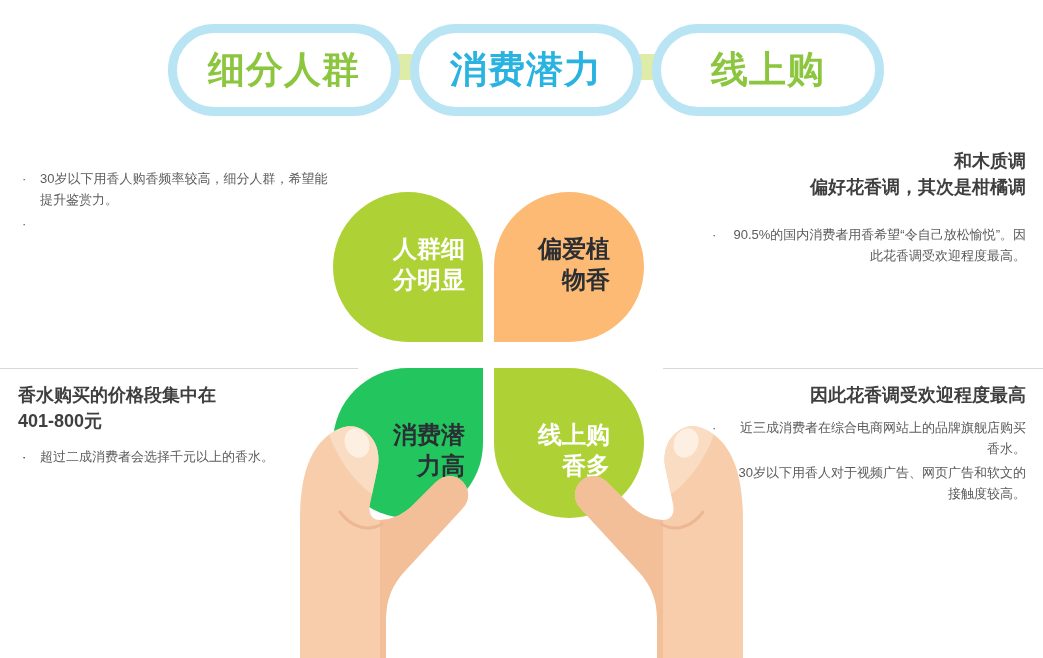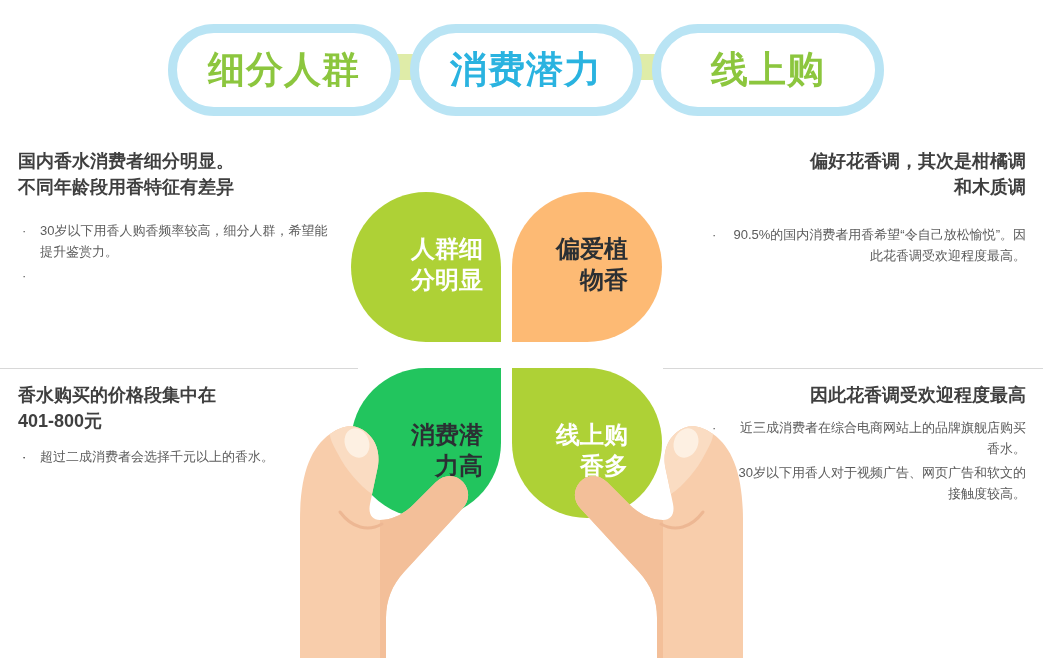--- a/index.html
+++ b/index.html
@@ -49,21 +49,21 @@
     font-size:13px;color:#5b5b5b;line-height:21px;
     margin-top:3px;
   }
   .q-left .q-list li{padding-left:22px;}
   .q-left .q-list li .bul{position:absolute;left:4px;top:0;}
   .q-right{text-align:right;}
   .q-right .q-list li{padding-right:0;padding-left:22px;}
   .q-right .q-list li .bul{position:absolute;left:4px;top:0;}
 
   
-  #pinwheel{position:absolute;left:351px;top:192px;width:316px;height:352px;}
+  #pinwheel{position:absolute;left:333px;top:192px;width:316px;height:352px;}
   .petal{
     position:absolute;width:150px;height:150px;
     display:flex;align-items:center;justify-content:flex-end;
     box-sizing:border-box;
   }
   .petal span{
     color:#ffffff;font-size:24px;font-weight:bold;line-height:31px;
     text-align:right;display:block;
   }
   .petal.dark span{color:#2b2f33;}
@@ -94,34 +94,30 @@
 
     <div class="pill-label pill-green" style="left:168px;width:232px;">细分人群</div>
     <div class="pill-label pill-blue" style="left:410px;width:232px;">消费潜力</div>
     <div class="pill-label pill-green" style="left:652px;width:232px;">线上购</div>
   </div>
 
   <div class="divider" style="left:0px;width:358px;"></div>
   <div class="divider" style="left:663px;width:380px;"></div>
 
   <div class="quad q-left" style="left:18px;top:148px;width:320px;">
-    <div class="q-head">
-      <div>国内香水消费者细分明显。</div>
-      <div>不同年龄段用香特征有差异</div>
-    </div>
     <ul class="q-list" style="margin-top:20px;">
       <li><span class="bul">·</span><span>30岁以下用香人购香频率较高，细分人群，希望能提升鉴赏力。</span></li>
       <li><span class="bul">·</span></li>
     </ul>
   </div>
 
   <div class="quad q-right" style="left:708px;top:148px;width:318px;">
     <div class="q-head">
+      <div>和木质调</div>
       <div>偏好花香调，其次是柑橘调</div>
-      <div>和木质调</div>
     </div>
     <ul class="q-list" style="margin-top:24px;">
       <li><span class="bul">·</span><span>90.5%的国内消费者用香希望“令自己放松愉悦”。因此花香调受欢迎程度最高。</span></li>
     </ul>
   </div>
 
   <div class="quad q-left" style="left:18px;top:382px;width:320px;">
     <div class="q-head">
       <div>香水购买的价格段集中在</div>
       <div>401-800元</div>

